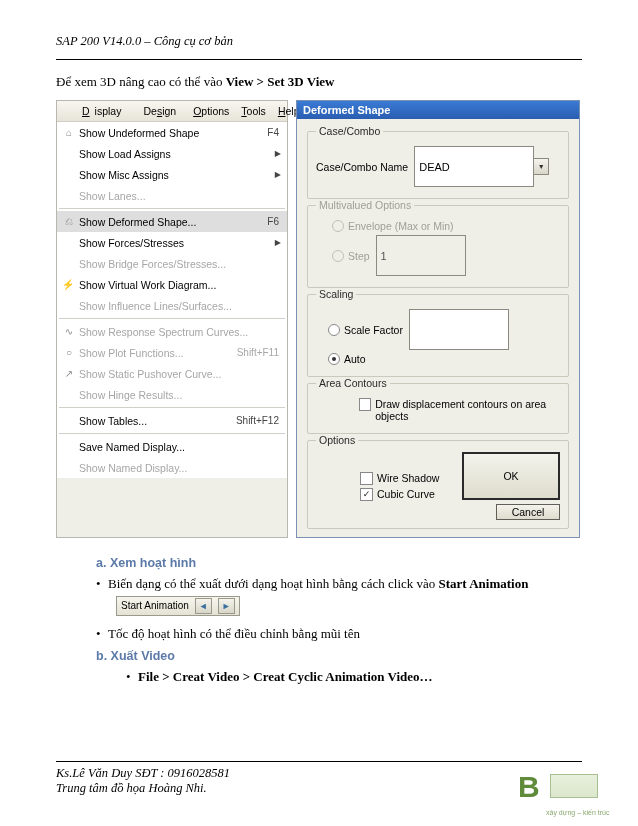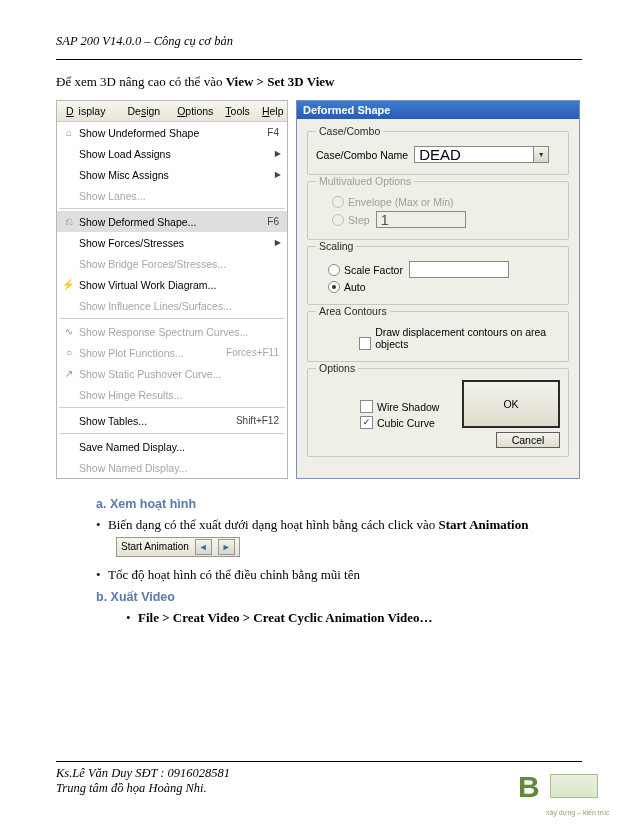--- a/index.html
+++ b/index.html
@@ -41,21 +41,21 @@
     font-family: Tahoma, Arial, sans-serif;
     font-size: 10.5px;
     background: #efeee7;
     border: 1px solid #b8b8b0;
     width: 230px;
   }
   .menubar {
     display: flex;
     gap: 2px;
     background: linear-gradient(#f7f6f0,#e7e4d8);
-    padding: 3px 4px;
+    padding: 3px 20px;
     border-bottom: 1px solid #cfcfc7;
   }
   .menubar span {
     padding: 1px 5px;
   }
   .menubar span u { text-decoration: underline; }
   .menulist {
     background: #fff;
   }
   .mitem {
@@ -99,42 +99,42 @@
     font-size:10.5px;
     padding:0 3px;
     color:#2a2a2a;
   }
   .row { display:flex; align-items:center; gap:6px; margin:3px 0;}
   .lbl { }
   .txtfield {
     border:1px solid #8a8a80;
     background:#fff;
     height:15px;
-    padding:0 4px;
+    padding:12px 4px;
     font-family: inherit;
-    font-size:15px;
+    font-size:11px;
   }
   .combo { display:flex; align-items:center;}
   .combo .txtfield{ width:110px; }
   .combo .drop {
     width:14px;height:15px;
     border:1px solid #8a8a80;
     border-left:none;
     background:linear-gradient(#f4f3ec,#d8d6c8);
     display:flex;align-items:center;justify-content:center;
     font-size:7px;color:#333;
   }
   .radio { display:inline-flex;align-items:center;gap:4px;}
   .rdot {
     width:10px;height:10px;border:1px solid #888;border-radius:50%;
     display:flex;align-items:center;justify-content:center;background:#fff;
   }
   .rdot .fill{width:4px;height:4px;border-radius:50%;background:#333;}
   .radiodim .rdot{border-color:#c0c0b8;background:#efeee7;}
-  .check { display:inline-flex;align-items:flex-end;gap:4px;padding-left:32px;}
+  .check { display:inline-flex;align-items:flex-start;gap:4px;padding-left:32px;}
   .cbox {
     width:11px;height:11px;border:1px solid #888;background:#fff;
     display:flex;align-items:center;justify-content:center;
     font-size:9px;line-height:9px;color:#222;
   }
   .btn {
     border:1px solid #5f5f58;
     background:linear-gradient(#f4f3ec,#dedccd);
     padding:1px 0;
     width:62px;
@@ -264,21 +264,21 @@
             <span class="txt">Show Influence Lines/Surfaces...</span>
         </div>
         <div class="menusep"></div>
         <div class="mitem dim">
           <span class="ic">∿</span>
             <span class="txt">Show Response Spectrum Curves...</span>
         </div>
         <div class="mitem dim">
           <span class="ic">○</span>
             <span class="txt">Show Plot Functions...</span>
-          <span class="short">Forces+F11</span>
+          <span class="short">Shift+F11</span>
         </div>
         <div class="mitem dim">
           <span class="ic">↗</span>
             <span class="txt">Show Static Pushover Curve...</span>
         </div>
         <div class="mitem dim">
           <span class="ic"></span>
             <span class="txt">Show Hinge Results...</span>
         </div>
         <div class="menusep"></div>

